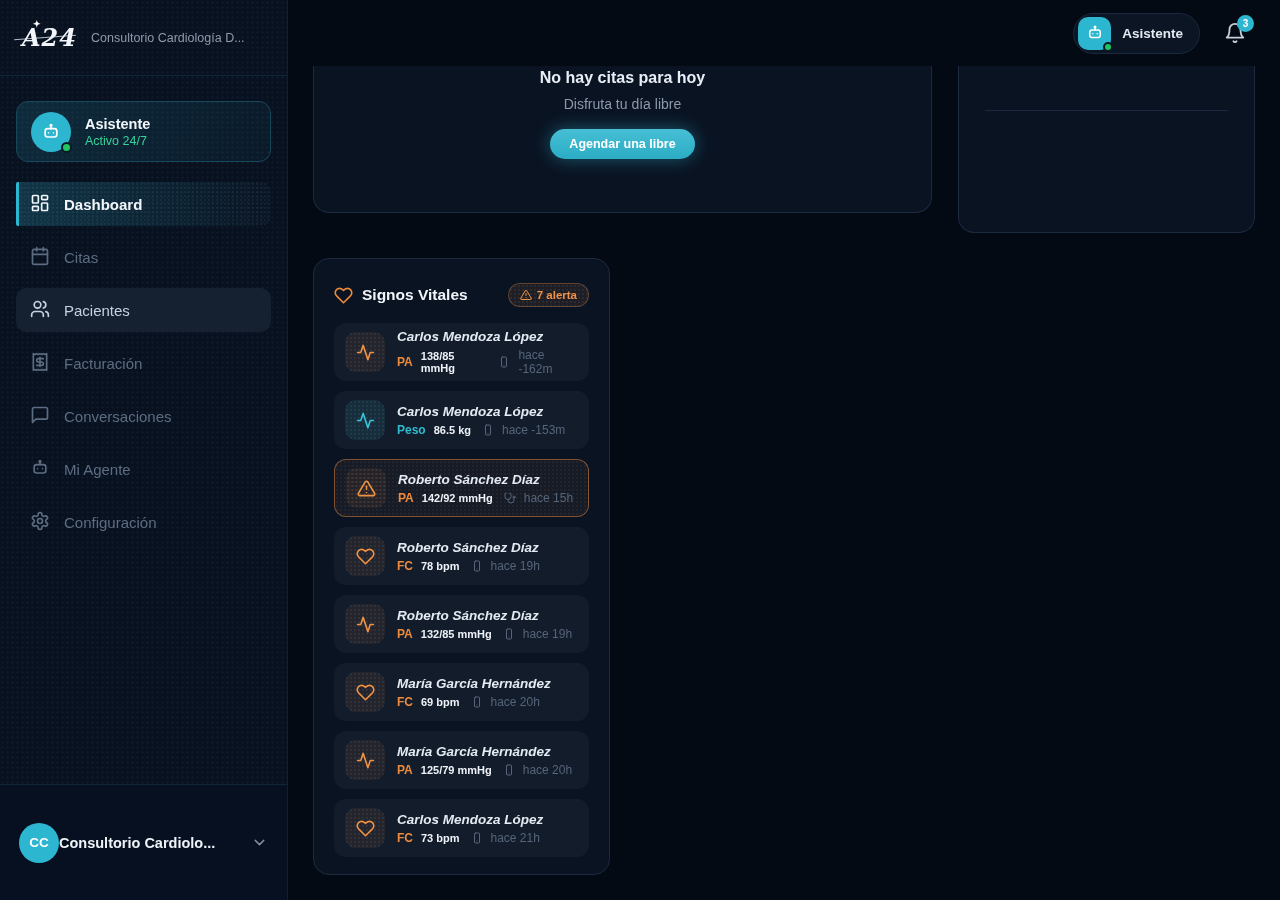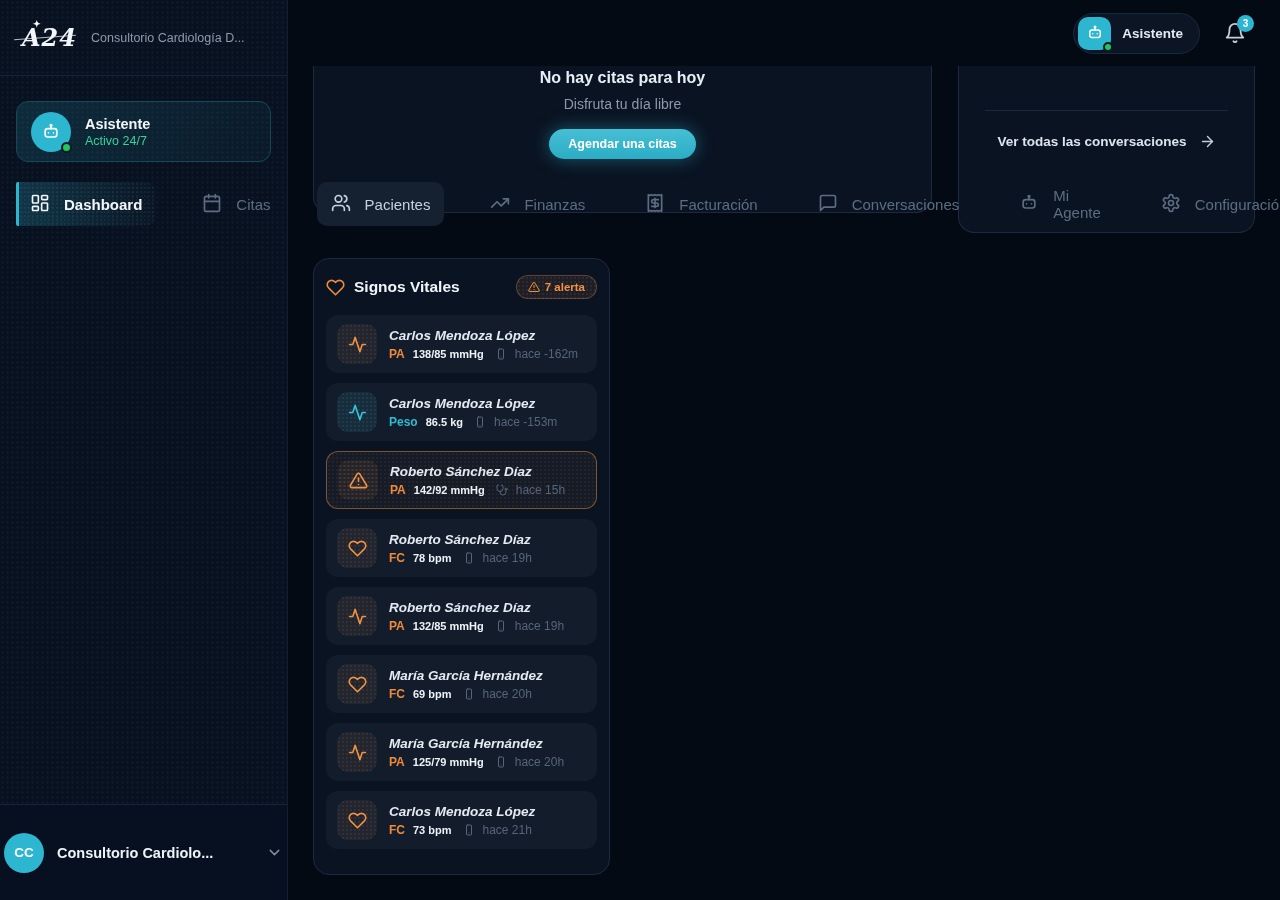--- a/index.html
+++ b/index.html
@@ -19,30 +19,30 @@
   .clinic-name { font-size:12.5px; color:#8d9aab; overflow:hidden; white-space:nowrap; }
 
   .assistant-card { margin:25px 16px 20px; height:61px; border-radius:12px; display:flex; align-items:center; gap:14px; padding:0 14px;
                     background:linear-gradient(120deg, rgba(45,182,207,0.16), rgba(45,182,207,0.05)); border:1px solid #17485a; cursor:pointer; }
   .bot-avatar { position:relative; width:40px; height:40px; border-radius:50%; background:#2db6cf; display:flex; align-items:center; justify-content:center; color:#fff; flex:none; }
   .bot-avatar svg { width:20px; height:20px; }
   .status-dot { position:absolute; right:-1px; bottom:-1px; width:11px; height:11px; border-radius:50%; background:#22c55e; border:2px solid #0a1b28; }
   .a-title { font-size:14.5px; font-weight:700; color:#f2f6fb; }
   .a-sub { font-size:12.5px; color:#34d399; margin-top:2px; }
 
-  .nav { display:flex; }
+  .nav { display:flex; flex-direction:column; }
   .nav-item { height:44px; margin:0 16px 9px; display:flex; align-items:center; gap:14px; padding:0 14px; border-radius:10px;
               color:#5c6d82; font-size:15px; cursor:pointer; }
   .nav-item svg { width:20px; height:20px; flex:none; }
   .nav-item.active { background:linear-gradient(90deg, rgba(45,182,207,0.22), rgba(45,182,207,0.02));
                      border-left:3px solid #2db6cf; border-radius:2px 10px 10px 2px; padding-left:11px; color:#f2f6fb; font-weight:600;
                      background-image:linear-gradient(90deg, rgba(45,182,207,0.22), rgba(45,182,207,0.02)), radial-gradient(rgba(148,163,184,0.08) 1px, transparent 1.2px); background-size:auto, 4px 4px; }
   .nav-item.highlighted { background:#152031; color:#c6d1df; }
 
-  .account { position:absolute; left:0; bottom:0; width:100%; height:96px; border-top:1px solid #132539; display:flex; align-items:center; gap:13px; padding:0 4px; cursor:pointer; background:#071020; }
+  .account { position:absolute; left:0; bottom:0; width:100%; height:116px; border-top:1px solid #132539; display:flex; align-items:center; padding:0 19px; cursor:pointer; background:#071020; }
   .avatar-cc { width:40px; height:40px; border-radius:50%; background:#2db6cf; color:#fff; font-weight:700; font-size:13.5px; display:flex; align-items:center; justify-content:center; flex:none; }
   .acc-name { font-size:14.5px; font-weight:600; color:#eef3f8; white-space:nowrap; }
   .acc-chevron { margin-left:auto; color:#7e8da0; display:flex; }
   .acc-chevron svg { width:17px; height:17px; }
 
   
   .main { position:absolute; left:288px; top:0; width:992px; height:900px; background:#040a14; }
   .main::before { content:""; position:absolute; right:0; top:0; width:430px; height:400px; pointer-events:none;
                   background:radial-gradient(closest-side at 100% 0, rgba(43,182,207,0.17), transparent 75%);
                   -webkit-mask-image:radial-gradient(rgba(0,0,0,0.9) 1px, transparent 1.2px); -webkit-mask-size:4px 4px;
@@ -69,21 +69,21 @@
              font-size:12.5px; font-weight:700; font-family:inherit; box-shadow:0 0 18px rgba(45,182,207,0.45);
              background-image:linear-gradient(180deg, rgba(255,255,255,0.12), rgba(0,0,0,0.05)); }
 
   .conversations-card { left:670px; top:66px; width:297px; height:167px; }
   .conv-empty { margin-top:12px; text-align:center; font-size:13px; line-height:17px; color:#7c8ba0; }
   .conv-divider { margin:44px 26px 0; height:1px; background:#1b2940; }
   .conv-footer { margin-top:22px; display:flex; align-items:center; justify-content:center; gap:12px; cursor:pointer;
                  font-size:13.5px; font-weight:600; color:#dde4ed; }
   .conv-footer svg { width:17px; height:17px; color:#c4cedb; }
 
-  .vitals-card { left:25px; top:258px; width:297px; height:617px; border-radius:16px; padding:12px; }
+  .vitals-card { left:25px; top:258px; width:297px; height:617px; border-radius:16px; padding:20px; }
   .vitals-header { display:flex; align-items:center; gap:9px; margin:4px 0 16px; }
   .vitals-header .heart { color:#ed8a3c; display:flex; }
   .vitals-header .heart svg { width:19px; height:19px; }
   .vitals-title { font-size:15.5px; font-weight:700; color:#f1f5f9; }
   .alert-badge { margin-left:auto; display:flex; align-items:center; gap:5px; padding:5px 11px; border-radius:999px;
                  color:#ef9245; background-color:rgba(239,146,69,0.09); border:1px solid rgba(239,146,69,0.32);
                  font-size:11.5px; font-weight:700; }
   .alert-badge svg { width:12px; height:12px; }
 
   .vital-row { height:58px; margin-bottom:10px; border-radius:12px; background:#121c2b; display:flex; align-items:center; gap:12px; padding:0 11px; cursor:pointer; }
@@ -155,27 +155,20 @@
   <div class="nav-item highlighted">
     <span class="nav-icon"><svg viewBox="0 0 24 24" fill="none" stroke="currentColor" stroke-width="2" stroke-linecap="round" stroke-linejoin="round">
               <path d="M16 21v-2a4 4 0 0 0-4-4H6a4 4 0 0 0-4 4v2"></path>
               <circle cx="9" cy="7" r="4"></circle>
               <path d="M22 21v-2a4 4 0 0 0-3-3.87"></path>
               <path d="M16 3.13a4 4 0 0 1 0 7.75"></path>
             </svg></span>
     <span class="nav-label">Pacientes</span>
   </div>
 
-  <div class="nav-item">
-    <span class="nav-icon"><svg viewBox="0 0 24 24" fill="none" stroke="currentColor" stroke-width="2" stroke-linecap="round" stroke-linejoin="round">
-              <polyline points="22 7 13.5 15.5 8.5 10.5 2 17"></polyline>
-              <polyline points="16 7 22 7 22 13"></polyline>
-            </svg></span>
-    <span class="nav-label">Finanzas</span>
-  </div>
 
   <div class="nav-item">
     <span class="nav-icon"><svg viewBox="0 0 24 24" fill="none" stroke="currentColor" stroke-width="2" stroke-linecap="round" stroke-linejoin="round">
               <path d="M4 2v20l2-1 2 1 2-1 2 1 2-1 2 1 2-1 2 1V2l-2 1-2-1-2 1-2-1-2 1-2-1-2 1z"></path>
               <path d="M16 8h-6a2 2 0 1 0 0 4h4a2 2 0 1 1 0 4H8"></path>
               <path d="M12 17.5v-11"></path>
             </svg></span>
     <span class="nav-label">Facturación</span>
   </div>
 
@@ -238,32 +231,25 @@
             <path d="M6 8a6 6 0 0 1 12 0c0 7 3 9 3 9H3s3-2 3-9"></path>
             <path d="M10.3 21a1.94 1.94 0 0 0 3.4 0"></path>
           </svg>
         <span class="bell-badge">3</span>
       </div>
     </header>
 
     <section class="card clipped appointments-card">
       <div class="appt-title">No hay citas para hoy</div>
       <div class="appt-sub">Disfruta tu día libre</div>
-      <button class="cta-btn">Agendar una citas</button>
+      <button class="cta-btn">Agendar una libre</button>
     </section>
 
     <section class="card clipped conversations-card">
       <div class="conv-divider"></div>
-      <div class="conv-footer">
-        <span>Ver todas las conversaciones</span>
-        <svg viewBox="0 0 24 24" fill="none" stroke="currentColor" stroke-width="2" stroke-linecap="round" stroke-linejoin="round">
-            <line x1="5" y1="12" x2="19" y2="12"></line>
-            <polyline points="12 5 19 12 12 19"></polyline>
-          </svg>
-      </div>
     </section>
 
     <section class="card vitals-card">
       <div class="vitals-header">
         <span class="heart">
           <svg viewBox="0 0 24 24" fill="none" stroke="currentColor" stroke-width="2" stroke-linecap="round" stroke-linejoin="round">
               <path d="M20.84 4.61a5.5 5.5 0 0 0-7.78 0L12 5.67l-1.06-1.06a5.5 5.5 0 0 0-7.78 7.78l1.06 1.06L12 21.23l7.78-7.78 1.06-1.06a5.5 5.5 0 0 0 0-7.78z"></path>
             </svg>
         </span>
         <span class="vitals-title">Signos Vitales</span>

